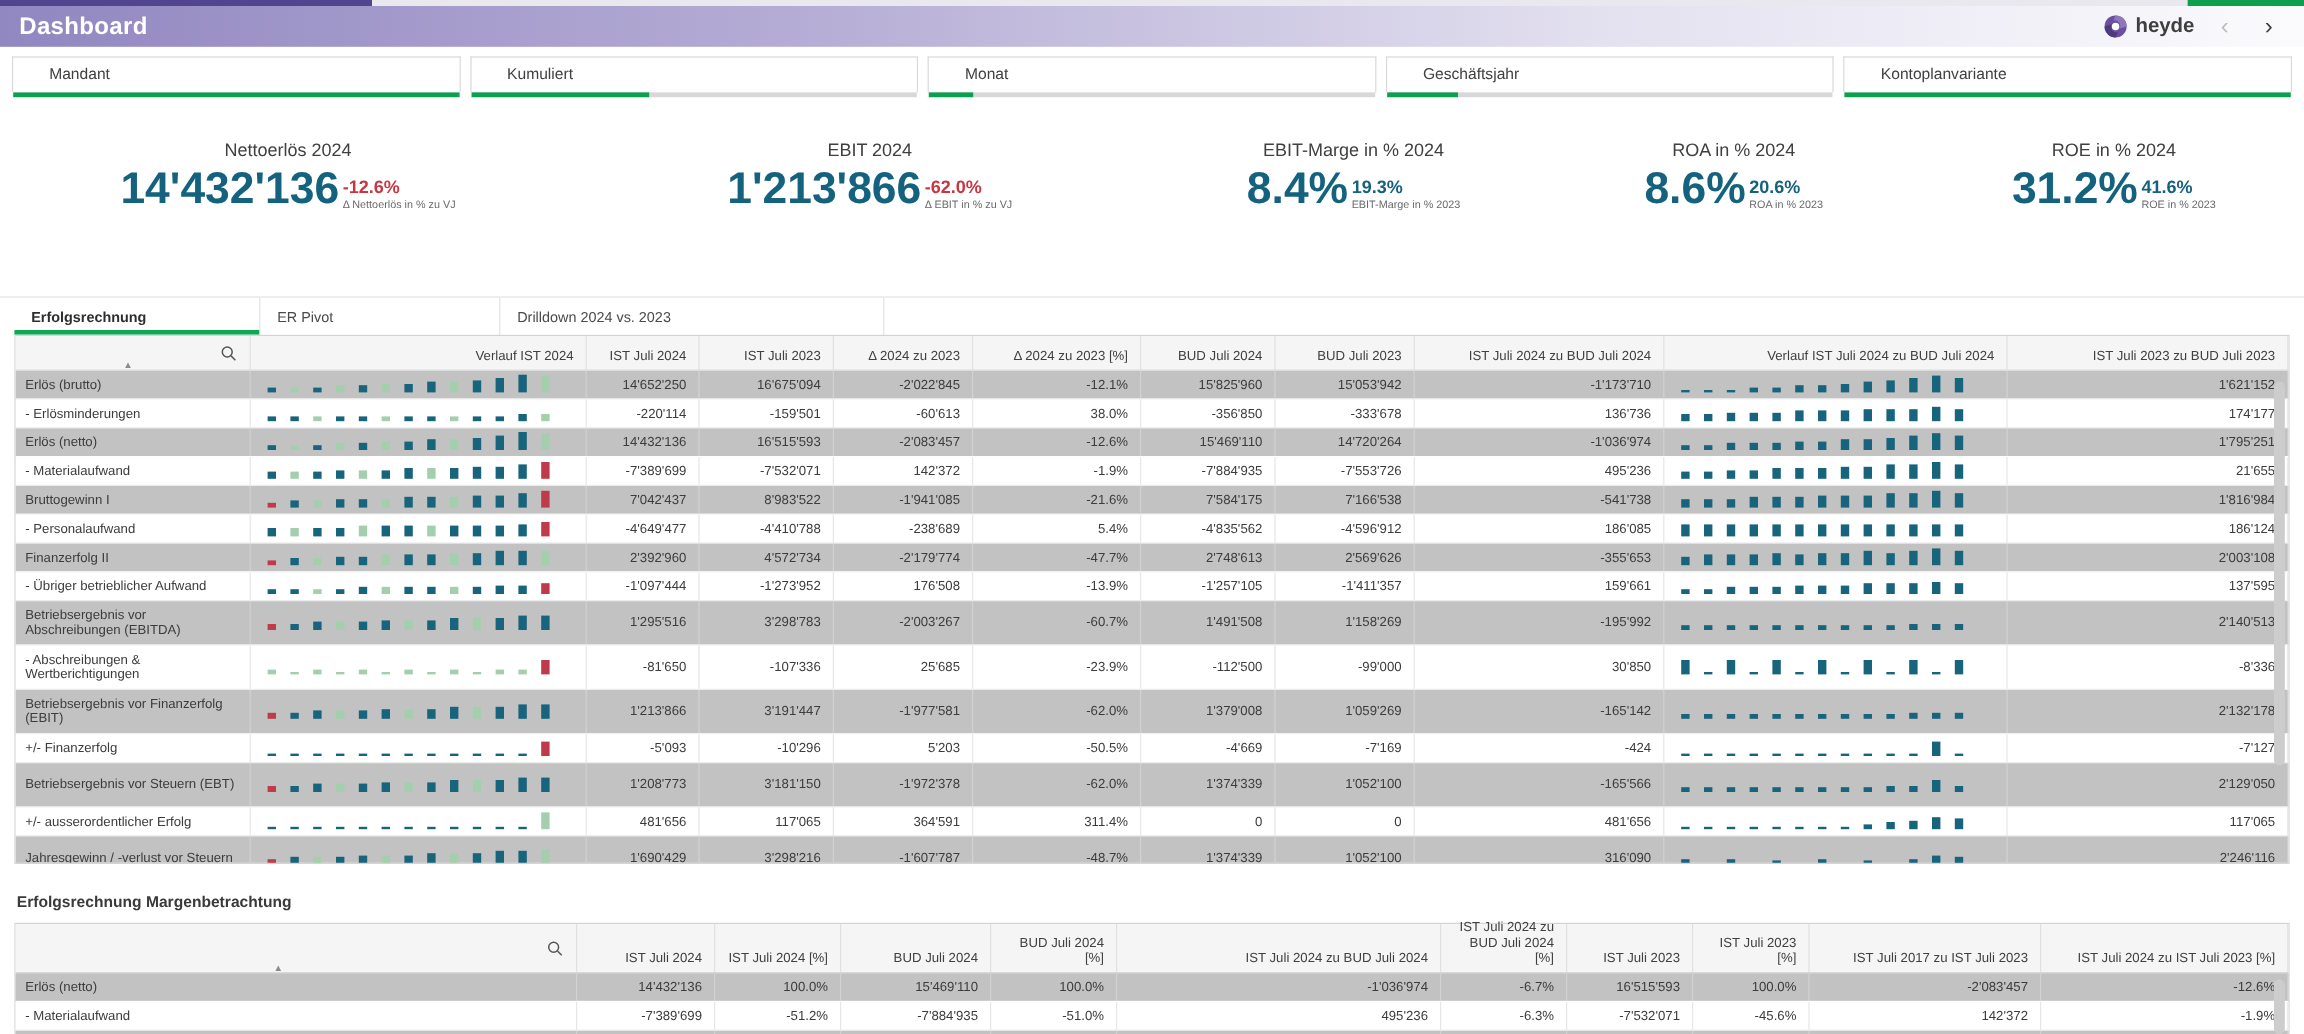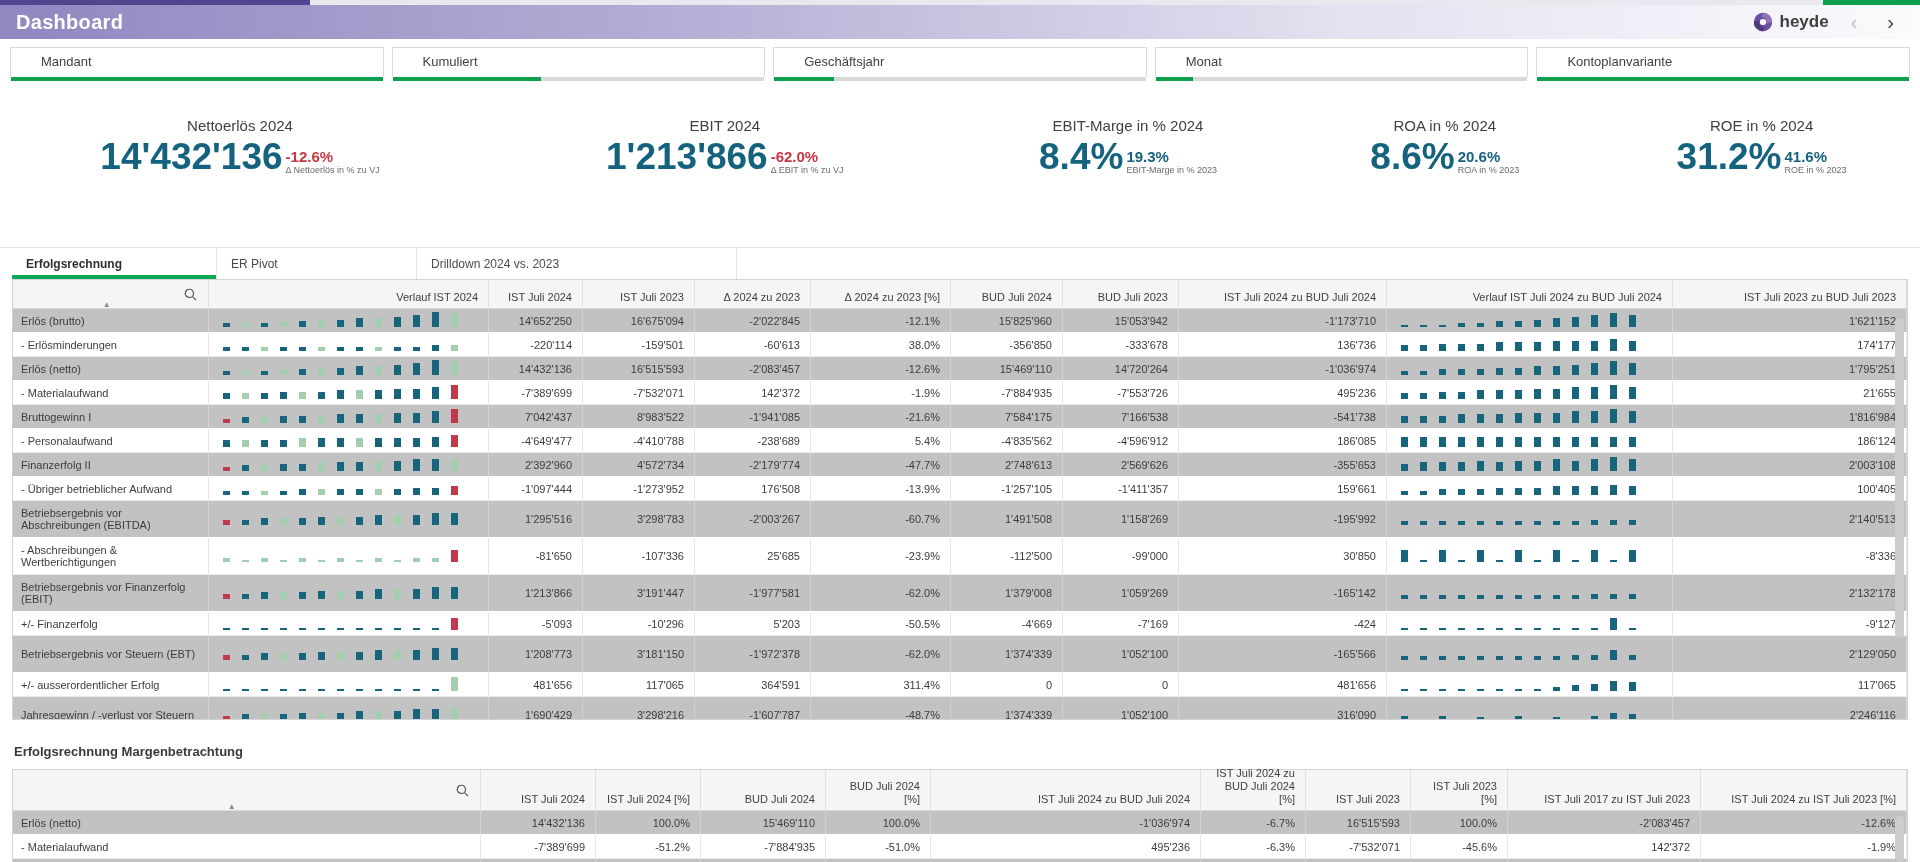--- a/index.html
+++ b/index.html
@@ -117,29 +117,29 @@
         <div class="fsel" style="width: 100%;"></div>
       </div>
     </div>
     <div class="filter">
       <span class="flabel">Kumuliert</span>
       <div class="fbar">
         <div class="fsel" style="width: 40%;"></div>
       </div>
     </div>
     <div class="filter">
+      <span class="flabel">Monat</span>
+      <div class="fbar">
+        <div class="fsel" style="width: 10%;"></div>
+      </div>
+    </div>
+    <div class="filter">
       <span class="flabel">Geschäftsjahr</span>
       <div class="fbar">
         <div class="fsel" style="width: 16%;"></div>
-      </div>
-    </div>
-    <div class="filter">
-      <span class="flabel">Monat</span>
-      <div class="fbar">
-        <div class="fsel" style="width: 10%;"></div>
       </div>
     </div>
     <div class="filter">
       <span class="flabel">Kontoplanvariante</span>
       <div class="fbar">
         <div class="fsel" style="width: 100%;"></div>
       </div>
     </div>
   </div>
 
@@ -993,21 +993,21 @@
                 <div class="sfill" style="background: rgb(25, 100, 125); bottom: 3px; height: 8.4px;"></div>
               </div>
               <div class="sbar">
                 <div class="sfill" style="background: rgb(25, 100, 125); bottom: 3px; height: 10px;"></div>
               </div>
               <div class="sbar">
                 <div class="sfill" style="background: rgb(25, 100, 125); bottom: 3px; height: 8.4px;"></div>
               </div>
             </div>
           </div>
-          <div class="td">100'405</div>
+          <div class="td">137'595</div>
         </div>
         <div class="trow tr gM em tall">
           <div class="td lab">Betriebsergebnis vor Abschreibungen (EBITDA)</div>
           <div class="td" style="justify-content: flex-start;">
             <div class="spark">
               <div class="sbar">
                 <div class="sfill" style="background: rgb(191, 58, 74); bottom: 3px; height: 5.2px;"></div>
               </div>
               <div class="sbar">
                 <div class="sfill" style="background: rgb(25, 100, 125); bottom: 3px; height: 5.2px;"></div>
@@ -1381,21 +1381,21 @@
                 <div class="sfill" style="background: rgb(25, 100, 125); bottom: 3px; height: 2px;"></div>
               </div>
               <div class="sbar">
                 <div class="sfill" style="background: rgb(25, 100, 125); bottom: 3px; height: 11.6px;"></div>
               </div>
               <div class="sbar">
                 <div class="sfill" style="background: rgb(25, 100, 125); bottom: 3px; height: 2px;"></div>
               </div>
             </div>
           </div>
-          <div class="td">-9'127</div>
+          <div class="td">-7'127</div>
         </div>
         <div class="trow tr gM em tall">
           <div class="td lab">Betriebsergebnis vor Steuern (EBT)</div>
           <div class="td" style="justify-content: flex-start;">
             <div class="spark">
               <div class="sbar">
                 <div class="sfill" style="background: rgb(191, 58, 74); bottom: 3px; height: 5.2px;"></div>
               </div>
               <div class="sbar">
                 <div class="sfill" style="background: rgb(25, 100, 125); bottom: 3px; height: 5.2px;"></div>

